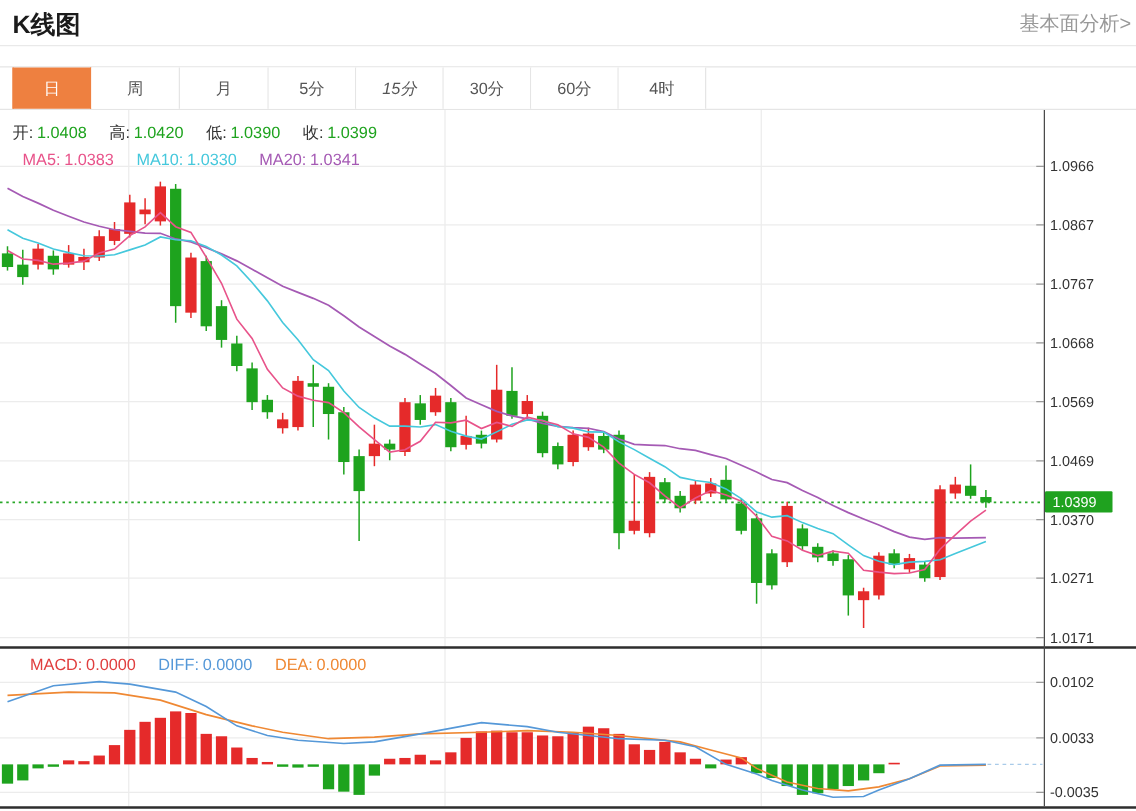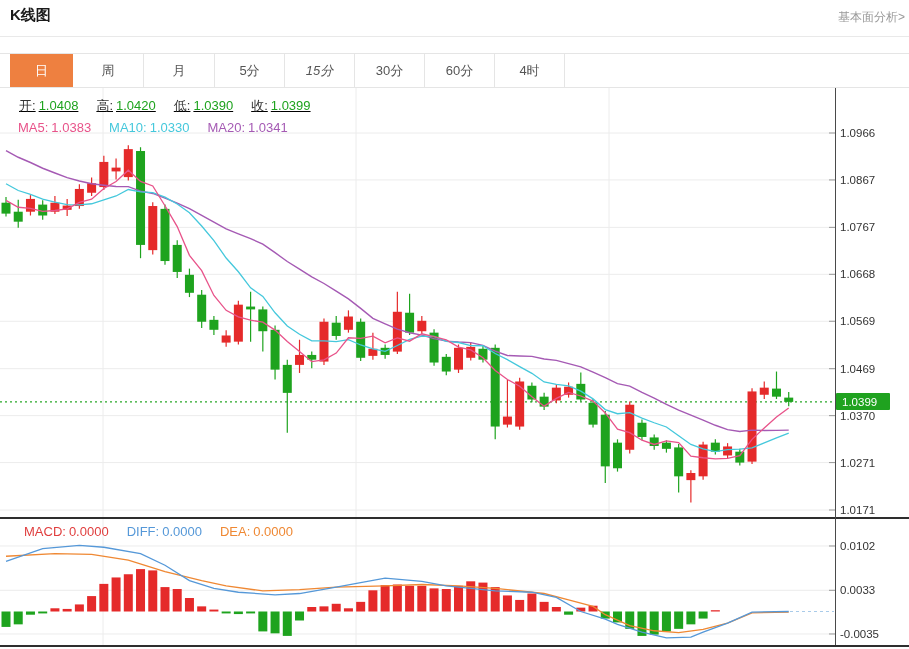--- a/index.html
+++ b/index.html
@@ -1,27 +1,27 @@
 <!DOCTYPE html>
 <html><head>
 <meta charset="utf-8">
 <style>
   html,body{margin:0;padding:0;background:#fff;font-family:"Liberation Sans","DejaVu Sans",sans-serif;}
   .stage{position:relative;width:909px;height:649px;background:#fff;overflow:hidden;}
-  .page-title{position:absolute;left:10px;top:6px;font-size:15px;font-weight:bold;color:#1b1b1b;}
-  .fund-link{position:absolute;right:4px;top:9px;font-size:12px;color:#999;text-decoration:none;cursor:pointer;}
+  .page-title{position:absolute;left:10px;top:6px;font-size:20px;font-weight:bold;color:#1b1b1b;}
+  .fund-link{position:absolute;right:4px;top:9px;font-size:16px;color:#999;text-decoration:none;cursor:pointer;}
   .title-divider{position:absolute;left:0;top:36px;width:909px;height:1px;background:#e9e9e9;}
   .tab-strip{position:absolute;left:0;top:53px;width:909px;height:35px;border-top:1px solid #e5e5e5;border-bottom:1px solid #e5e5e5;box-sizing:border-box;display:flex;padding-left:10px;}
   .tab{box-sizing:border-box;height:33px;line-height:33px;text-align:center;font-size:13px;color:#555;border-right:1px solid #e5e5e5;cursor:pointer;background:#fff;}
   .tab:first-child{border-left:1px solid #e5e5e5;}
   .tab.active{background:#ee8040;color:#fff;border-color:#ee8040;}
   .legend-row{position:absolute;font-size:13px;white-space:nowrap;z-index:3;}
   .legend-row span{margin-right:3px;}
   .legend-row .gap{display:inline-block;width:12px;}
-  #ohlc-row{left:19px;top:97px;text-decoration:underline;}
+  #ohlc-row{left:10px;top:97px;}
   #ma-row{left:18px;top:120px;}
   #macd-row{left:24px;top:524px;}
   svg{position:absolute;left:0;top:0;}
 </style>
 </head>
 <body>
 
 <div class="stage">
   <div class="page-title">K线图</div>
   <a class="fund-link">基本面分析&gt;</a>

